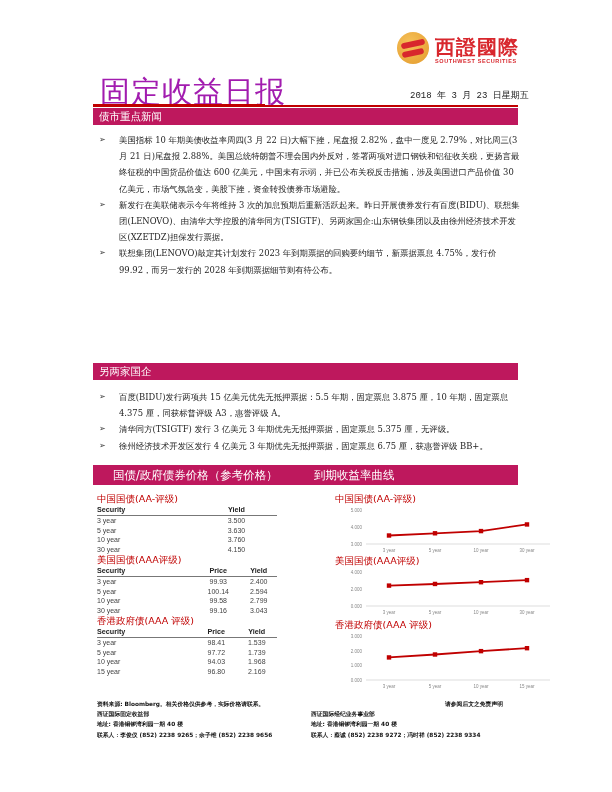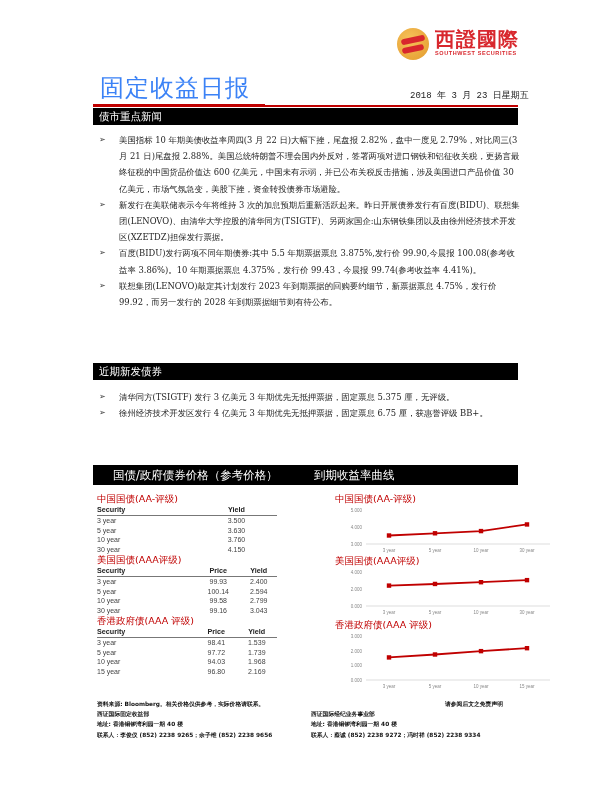--- a/index.html
+++ b/index.html
@@ -1,32 +1,32 @@
 <!DOCTYPE html>
 <html><head>
 <meta charset="utf-8">
 <style>
   * { box-sizing: border-box; margin: 0; padding: 0; }
   html, body { width: 612px; height: 792px; background: #ffffff; overflow: hidden; }
   body { position: relative; font-family: "DejaVu Serif", "Liberation Serif", serif; color: #222; }
 
-  .logo { position: absolute; left: 397px; top: 28px; width: 150px; height: 36px; display: flex; align-items: flex-start; }
+  .logo { position: absolute; left: 397px; top: 28px; width: 150px; height: 36px; display: flex; align-items: flex-end; }
   .logo-mark { width: 32px; height: 32px; border-radius: 50%; background: radial-gradient(circle at 40% 35%, #f6c25a, #e39a2c); position: relative; overflow: hidden; }
   .logo-mark::before { content: ""; position: absolute; left: 4px; top: 9px; width: 24px; height: 6px; background: #d8272d; border-radius: 6px; transform: rotate(-12deg); }
   .logo-mark::after { content: ""; position: absolute; left: 5px; top: 18px; width: 22px; height: 6px; background: #d8272d; border-radius: 6px; transform: rotate(-12deg); }
   .logo-text { margin-left: 6px; display: flex; flex-direction: column; }
   .logo-cn { font-family: "DejaVu Sans", sans-serif; color: #d8272d; font-size: 20px; font-weight: bold; letter-spacing: 1px; line-height: 22px; }
   .logo-en { font-family: "Liberation Sans", sans-serif; color: #d8272d; font-size: 5.5px; letter-spacing: 0.6px; font-weight: bold; }
 
-  .report-title { position: absolute; left: 100px; top: 72px; font-family: "DejaVu Sans", sans-serif; font-size: 24px; color: #3b82f6; letter-spacing: 1px; }
+  .report-title { position: absolute; left: 100px; top: 72px; font-family: "DejaVu Sans", sans-serif; font-size: 30px; color: #a21caf; letter-spacing: 1px; }
   .report-date { position: absolute; left: 410px; top: 89px; font-size: 9px; color: #222; font-family: Liberation Mono, monospace; }
   .rule-thin { position: absolute; left: 93px; top: 104px; width: 172px; height: 1px; background: #c00000; }
   .rule-thick { position: absolute; left: 93px; top: 105px; width: 425px; height: 2px; background: #c00000; }
 
-  .section-bar { position: absolute; left: 93px; height: 17px; background: #000000; color: #fff; font-family: "DejaVu Sans", sans-serif; font-size: 10.5px; line-height: 17px; padding-left: 6px; width: 425px; }
+  .section-bar { position: absolute; left: 93px; height: 17px; background: #be185d; color: #fff; font-family: "DejaVu Sans", sans-serif; font-size: 10.5px; line-height: 17px; padding-left: 6px; width: 425px; }
   .section-bar.tall { height: 20px; line-height: 20px; font-size: 11.5px; }
   .section-bar .right { position: absolute; left: 221px; top: 0; }
 
   .bullets { position: absolute; left: 93px; width: 430px; font-size: 8.4px; line-height: 16.2px; color: #222; }
   .bullet { position: relative; padding-left: 26px; }
   .bullet::before { content: "\27A2"; position: absolute; left: 6px; top: 0; font-size: 8px; color: #333; }
 
   .tbl-wrap { position: absolute; left: 97px; width: 180px; font-family: "Liberation Sans", sans-serif; }
   .tbl-title { font-family: "DejaVu Sans", sans-serif; font-size: 9.5px; color: #c00000; height: 13px; line-height: 13px; }
   table { width: 100%; border-collapse: collapse; font-size: 7px; color: #444; }
@@ -60,28 +60,28 @@
 <div class="report-date">2018 年 3 月 23 日星期五</div>
 <div class="rule-thin"></div>
 <div class="rule-thick"></div>
 
 <div class="section-bar" style="top:108px;">
   <span>债市重点新闻</span>
 </div>
 <div class="bullets" style="top:132px;">
   <div class="bullet">美国指标 10 年期美债收益率周四(3 月 22 日)大幅下挫，尾盘报 2.82%，盘中一度见 2.79%，对比周三(3 月 21 日)尾盘报 2.88%。美国总统特朗普不理会国内外反对，签署两项对进口钢铁和铝征收关税，更扬言最终征税的中国货品价值达 600 亿美元，中国未有示弱，并已公布关税反击措施，涉及美国进口产品价值 30 亿美元，市场气氛急变，美股下挫，资金转投债券市场避险。</div>
   <div class="bullet">新发行在美联储表示今年将维持 3 次的加息预期后重新活跃起来。昨日开展债券发行有百度(BIDU)、联想集团(LENOVO)、由清华大学控股的清华同方(TSIGTF)、另两家国企:山东钢铁集团以及由徐州经济技术开发区(XZETDZ)担保发行票据。</div>
-  <div class="bullet">百度(BIDU)发行两项不同年期债券:其中 5.5 年期票据票息 3.875%,发行价 99.90,今晨报 100.08(参考收益率 3.86%)。10 年期票据票息 4.375%，发行价 99.43，今晨报 99.74(参考收益率 4.41%)。</div>
   <div class="bullet">联想集团(LENOVO)敲定其计划发行 2023 年到期票据的回购要约细节，新票据票息 4.75%，发行价 99.92，而另一发行的 2028 年到期票据细节则有待公布。</div>
 </div>
 
 <div class="section-bar" style="top:363px;">
-  <span>近期新发债券</span>
+  <span>另两家国企</span>
 </div>
 <div class="bullets" style="top:389px;">
+  <div class="bullet">百度(BIDU)发行两项共 15 亿美元优先无抵押票据：5.5 年期，固定票息 3.875 厘，10 年期，固定票息 4.375 厘，同获标普评级 A3，惠誉评级 A。</div>
   <div class="bullet">清华同方(TSIGTF) 发行 3 亿美元 3 年期优先无抵押票据，固定票息 5.375 厘，无评级。</div>
   <div class="bullet">徐州经济技术开发区发行 4 亿美元 3 年期优先无抵押票据，固定票息 6.75 厘，获惠誉评级 BB+。</div>
 </div>
 
 <div class="section-bar tall" style="top:465px;padding-left:20px;">
   <span>国债/政府债券价格（参考价格）</span>
   <span class="right">到期收益率曲线</span>
 </div>
 
 <div class="tbl-wrap" style="top:492px;">

